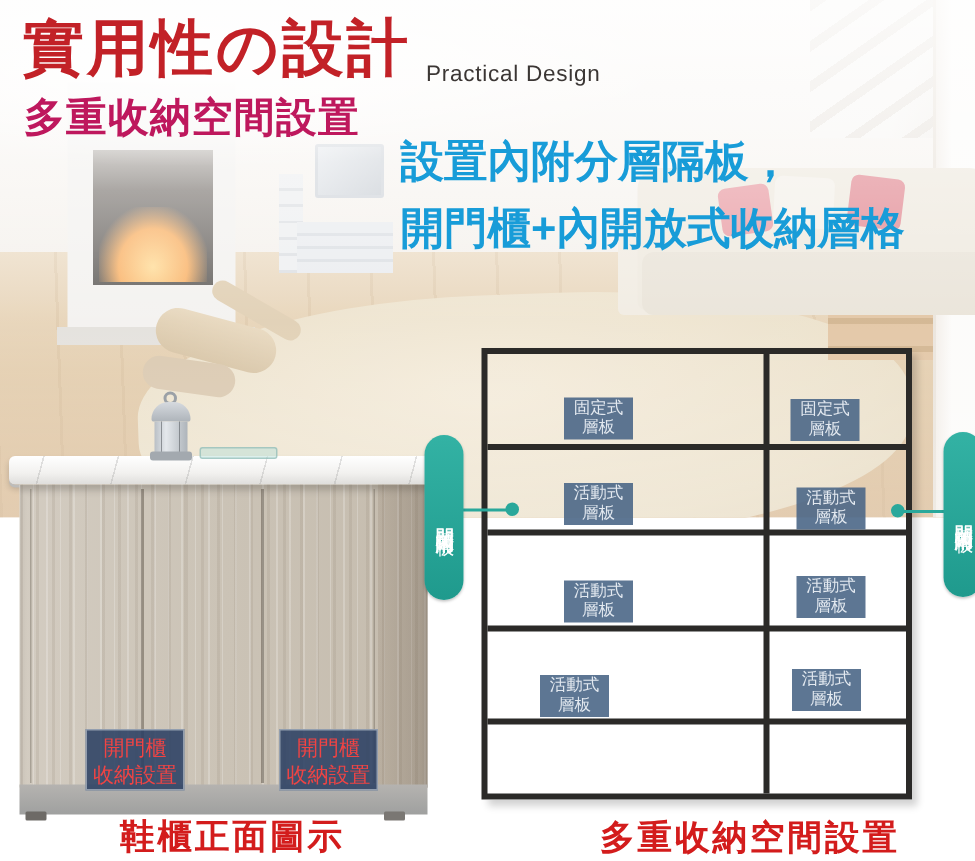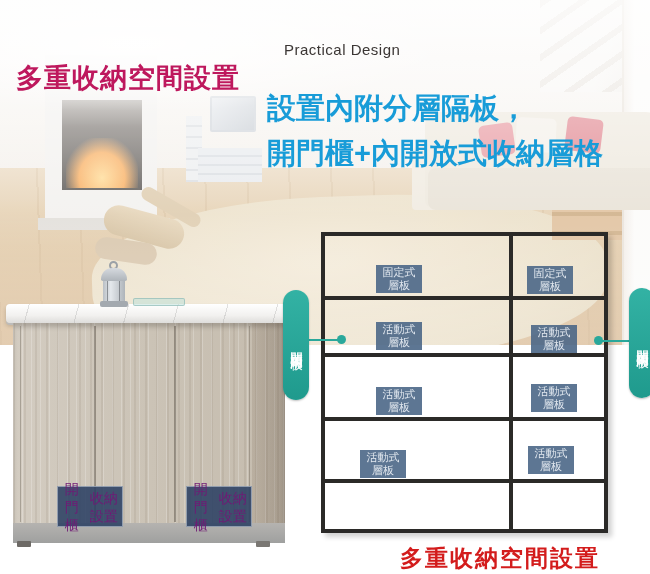--- a/index.html
+++ b/index.html
@@ -84,24 +84,24 @@
   .foot-r{left:256px;top:541px;width:14px;height:6px;border-radius:1px;background:#7a7773;}
   .lantern-ring{left:109px;top:261px;width:9px;height:9px;border:2px solid #9ba1a7;border-radius:50%;}
   .lantern-dome{left:101px;top:268px;width:26px;height:13px;border-radius:13px 13px 2px 2px;
     background:linear-gradient(#d6dadf,#aeb4ba);}
   .lantern-body{left:103px;top:281px;width:22px;height:21px;
     background:linear-gradient(90deg,transparent 0 4px,rgba(90,95,100,.6) 4px 5px,transparent 5px 16px,rgba(90,95,100,.6) 16px 17px,transparent 17px),
                linear-gradient(90deg,#b9bfc5,#e4e8ec 35%,#aeb4ba);}
   .lantern-base{left:100px;top:301px;width:28px;height:6px;border-radius:2px;background:#a3a9af;}
   .glass-tray{left:133px;top:298px;width:52px;height:8px;border-radius:2px;
     background:rgba(186,224,218,.5);border:1px solid rgba(140,185,180,.65);}
-  .door-label{width:66px;height:41px;top:486px;display:flex;
+  .door-label{width:66px;height:41px;top:486px;display:flex;flex-direction:column;
     align-items:center;justify-content:center;
     background:rgba(43,64,99,.88);border:1px solid rgba(230,235,240,.5);
-    color:#701a75;font-size:14px;line-height:18px;text-align:center;}
+    color:#ef4444;font-size:14px;line-height:18px;}
   .door-label span{position:static;}
   .door-label.l{left:57px;} .door-label.r{left:186px;}
   .caption{font-size:23px;font-weight:800;color:#d31c1c;letter-spacing:2px;text-align:center;white-space:nowrap;}
   .caption.front{left:40px;top:542px;width:230px;}
   .caption.interior{left:370px;top:543px;width:260px;}
 
   
   .grid{left:321px;top:232px;width:287px;height:301px;border:4px solid #2b2a28;
     box-shadow:4px 4px 5px rgba(0,0,0,.18);}
   .grid .col{left:184px;top:0;width:4px;height:293px;background:#2b2a28;}
@@ -150,20 +150,21 @@
     <div class="sofa-arm"></div>
     <div class="sofa-body"></div>
     <div class="sofa-seat"></div>
     <div class="pillow-white"></div>
     <div class="pillow-red1"></div>
     <div class="pillow-red2"></div>
     <div class="veil-topleft"></div>
     <div class="photo-wash"></div>
   </div>
 
+  <div class="title">實用性の設計</div>
   <div class="subtitle-en">Practical Design</div>
   <div class="tagline">多重收納空間設置</div>
 
   <div class="desc">
     <span>設置內附分層隔板，</span>
     <span>開門櫃+內開放式收納層格</span>
   </div>
 
   <div class="marble-top"></div>
   <div class="cab-body"></div>
@@ -182,20 +183,21 @@
   <div class="glass-tray"></div>
 
   <div class="door-label l">
     <span>開門櫃</span>
     <span>收納設置</span>
   </div>
   <div class="door-label r">
     <span>開門櫃</span>
     <span>收納設置</span>
   </div>
+  <div class="caption front">鞋櫃正面圖示</div>
 
   <div class="grid">
     <div class="col"></div>
     <div class="row r1"></div>
     <div class="row r2"></div>
     <div class="row r3"></div>
     <div class="row r4"></div>
   </div>
 
   <div class="shelf-label sl1">

